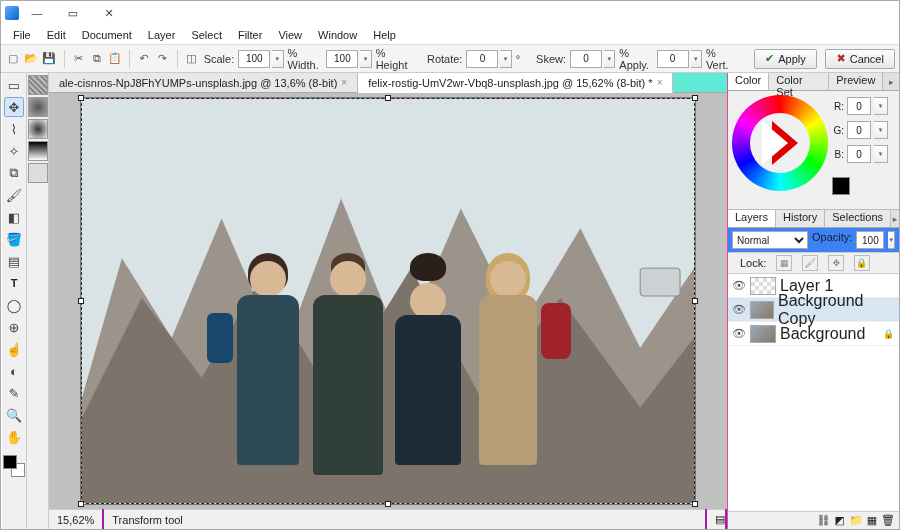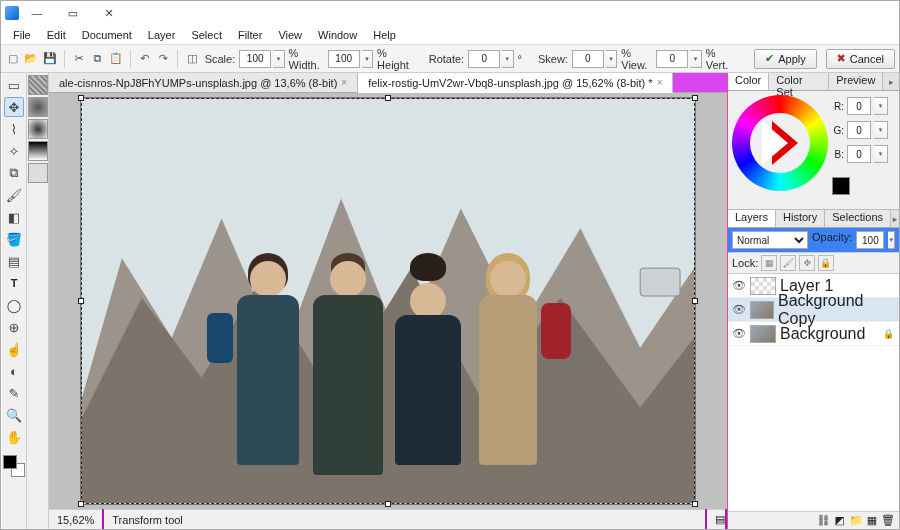--- a/index.html
+++ b/index.html
@@ -19,21 +19,21 @@
 .main{flex:1;display:flex;overflow:hidden}
 .toolcol{width:26px;background:#f0f0f0;border-left:1px solid #fff;border-right:1px solid #ccc;display:flex;flex-direction:column;align-items:center;padding:2px 0;gap:2px}
 .toold{width:22px;background:#f0f0f0;border-right:1px solid #ccc;display:flex;flex-direction:column;align-items:center;padding-top:2px;gap:2px}
 .tool{width:20px;height:20px;display:flex;align-items:center;justify-content:center;border:1px solid transparent;border-radius:2px;font-size:13px;color:#444}
 .tool.sel{background:#d4e6f8;border-color:#7aa8d8}
 .swatches{margin-top:6px;position:relative;width:22px;height:22px}
 .swatches .fg{position:absolute;width:14px;height:14px;background:#000;border:1px solid #888;top:0;left:0;z-index:2}
 .swatches .bg{position:absolute;width:14px;height:14px;background:#fff;border:1px solid #888;bottom:0;right:0}
 .thumb{width:20px;height:20px;border:1px solid #999;background:#aaa;}
 .center{flex:1;display:flex;flex-direction:column;background:#c8c8c8}
-.tabs{height:20px;display:flex;background:#d946ef;border-bottom:1px solid #aaa}
+.tabs{height:20px;display:flex;background:#5eead4;border-bottom:1px solid #aaa}
 .tab{padding:2px 10px;border-right:1px solid #bbb;background:#e8e8e8;display:flex;align-items:center;gap:4px;font-size:10px}
 .tab.active{background:#fff;border-bottom:1px solid #fff;margin-bottom:-1px}
 .tab .x{color:#888;font-size:10px}
 .canvas{flex:1;display:flex;align-items:center;justify-content:center;background:#c0c0c0;position:relative;overflow:hidden}
 .img{width:614px;height:406px;border:1px dashed #222;position:relative;background:linear-gradient(180deg,#dfe6e8 0%,#c8cfc9 40%,#a8a090 100%);box-shadow:0 0 0 1px #777}
 .mtn{position:absolute;inset:0;overflow:hidden}
 .mtn svg{width:100%;height:100%}
 .people{position:absolute;bottom:0;left:0;right:0;height:70%;display:flex;justify-content:center;align-items:flex-end;gap:-20px}
 .person{width:110px;height:260px;position:relative}
 .person .head{width:36px;height:36px;border-radius:50%;background:#d9b896;position:absolute;top:18px;left:50%;transform:translateX(-50%)}
@@ -52,21 +52,21 @@
 .colorpanel{height:118px;padding:4px;display:flex;gap:4px}
 .wheel{width:96px;height:96px;border-radius:50%;background:conic-gradient(red,#ff0,lime,cyan,blue,magenta,red);position:relative;display:flex;align-items:center;justify-content:center}
 .wheel::after{content:"";position:absolute;width:60px;height:60px;border-radius:50%;background:#f0f0f0}
 .tri{position:absolute;width:0;height:0;border-left:26px solid #fff;border-top:22px solid transparent;border-bottom:22px solid transparent;z-index:1;left:30px;filter:drop-shadow(10px 0 0 #d00)}
 .colorside{display:flex;flex-direction:column;gap:2px;flex:1}
 .miniswatch{width:18px;height:18px;border:1px solid #888;background:#000;margin-top:4px;position:relative}
 .miniswatch::after{content:"";position:absolute;top:4px;left:4px;width:18px;height:18px;border:1px solid #888;background:#fff;z-index:-1}
 .layerspanel{flex:1;display:flex;flex-direction:column;border-top:1px solid #bbb}
 .layerhdr{display:flex;align-items:flex-start;gap:4px;padding:3px 4px;background:#3b82f6;border-bottom:1px solid #ccc}
 .layerhdr select{flex:0 0 76px;height:18px;font-size:10px;border:1px solid #aaa;background:#fff}
-.lockrow{display:flex;align-items:center;gap:3px;padding:2px 4px;border-bottom:1px solid #ccc;font-size:10px;color:#555}
+.lockrow{display:flex;align-items:center;gap:10px;padding:2px 12px;border-bottom:1px solid #ccc;font-size:10px;color:#555}
 .lockrow .lk{width:16px;height:16px;border:1px solid #bbb;display:flex;align-items:center;justify-content:center;font-size:9px;color:#888}
 .layerlist{flex:1;background:#fff;overflow:auto}
 .layer{height:24px;display:flex;align-items:center;gap:4px;padding:0 4px;border-bottom:1px solid #eee}
 .layer.sel{background:#d8e6f4}
 .layer .eye{width:14px;font-size:11px;color:#555}
 .layer .lthumb{width:26px;height:18px;border:1px solid #aaa;background:linear-gradient(135deg,#9ab 0%,#876 100%)}
 .layer.blank .lthumb{background:repeating-conic-gradient(#ddd 0 25%,#fff 0 50%) 0 0/8px 8px}
 .layer .lname{font-size:16px}
 .layer .lock{margin-left:auto;font-size:9px;color:#888}
 .panelfoot{height:18px;border-top:1px solid #ccc;display:flex;align-items:center;justify-content:flex-end;gap:4px;padding:0 4px;color:#888;font-size:10px}
@@ -115,21 +115,21 @@
   <span class="tlabel">% Height</span>
   <span style="width:10px"></span>
   <span class="tlabel">Rotate:</span>
   <input class="tinput" value="0" style="">
     <div class="tsel">▾</div>
   <span class="tlabel">°</span>
   <span style="width:10px"></span>
   <span class="tlabel">Skew:</span>
   <input class="tinput" value="0" style="">
     <div class="tsel">▾</div>
-  <span class="tlabel">% View.</span>
+  <span class="tlabel">% Apply.</span>
   <input class="tinput" value="0" style="">
     <div class="tsel">▾</div>
   <span class="tlabel">% Vert.</span>
   <span style="flex:0 0 14px"></span>
   <div class="bigbtn">
       <span style="color:#2a7a2a">✔</span>
       <span>Apply</span>
     </div>
   <span style="width:6px"></span>
   <div class="bigbtn">

